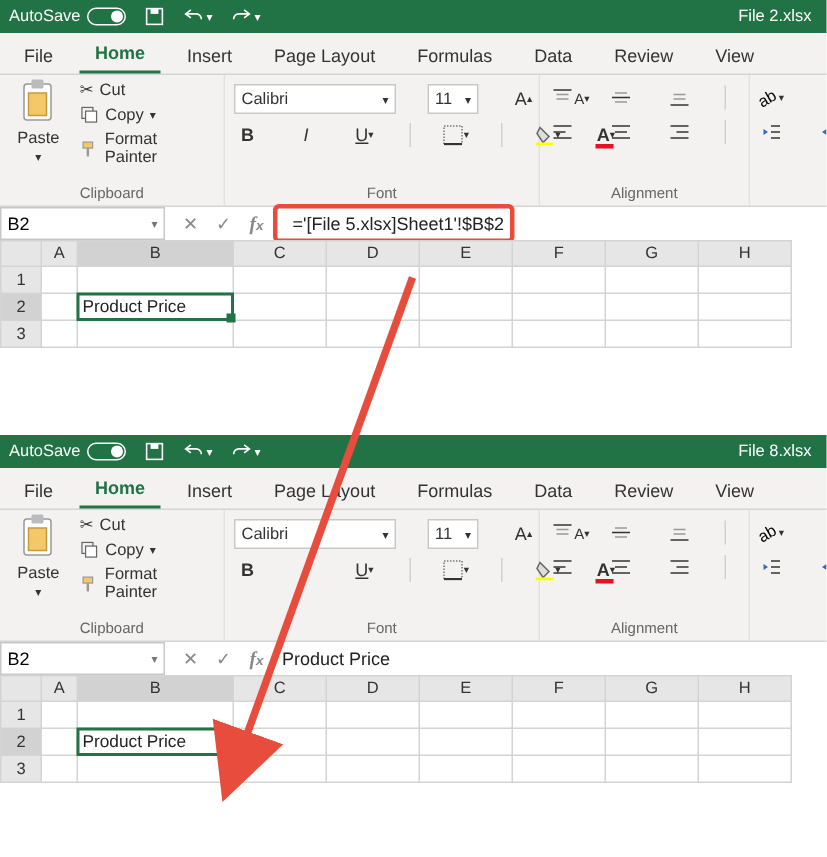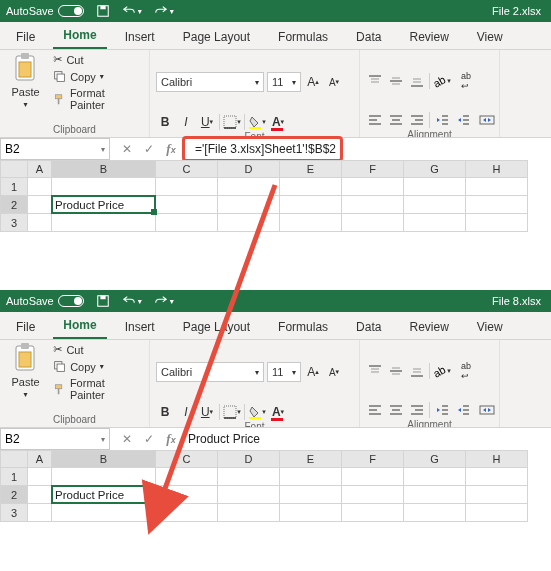--- a/index.html
+++ b/index.html
@@ -21,21 +21,21 @@
   .tab.active { color: #217346; border-bottom: 2px solid #217346; font-weight: 600; }
 
   .ribbon { background: #f3f2f1; height: 88px; display: flex; border-bottom: 1px solid #d4d4d4; font-size: 11px; color: #333; overflow: hidden; }
   .rgrp { display: flex; flex-direction: column; padding: 2px 6px 0; height: 100%; border-right: 1px solid #e1e1e1; }
   .rgrp-body { flex: 1; display: flex; align-items: flex-start; gap: 6px; }
   .rgrp-label { text-align: center; font-size: 10px; color: #666; padding-bottom: 2px; }
   .paste-big { display: flex; flex-direction: column; align-items: center; width: 40px; gap: 2px; text-align: right; }
   .mini-stack { display: flex; flex-direction: column; gap: 2px; }
   .mini-btn { display: flex; align-items: center; gap: 4px; font-size: 11px; padding: 1px 2px; }
   .fontbox { border: 1px solid #c8c8c8; background: #fff; height: 20px; font-size: 11px; display: flex; align-items: center; padding: 0 4px; }
-  .row { display: flex; gap: 3px; align-items: center; margin-top: 16px; }
+  .row { display: flex; gap: 21px; align-items: center; }
   .icn { width: 18px; height: 18px; display: flex; align-items: center; justify-content: center; font-size: 12px; color: #333; }
   .sep { width: 1px; height: 16px; background: #d0d0d0; }
 
   .fbar { height: 22px; background: #fff; display: flex; align-items: center; font-size: 12px; }
   .namebox { width: 110px; height: 22px; border: 1px solid #c8c8c8; display: flex; align-items: center; justify-content: space-between; padding: 0 4px; margin-right: 6px; }
   .fbtn { width: 22px; text-align: center; color: #888; }
   .fx { font-style: italic; font-family: "Times New Roman", serif; font-size: 13px; font-weight: bold; }
   .fbar-val { flex: 1; padding-left: 6px; color: #222; }
   .fbar-box { border: 3px solid #e74c3c; border-radius: 4px; padding: 0 4px; height: 26px; display: flex; align-items: center; margin-top:-2px; margin-bottom:-2px; position:relative; top:0;}
 
@@ -278,21 +278,21 @@
 
   <div class="fbar">
     <div class="namebox">
         <span>B2</span>
         <span style="font-size:8px;color:#777">▾</span>
       </div>
     <div class="fbtn">✕</div>
     <div class="fbtn">✓</div>
     <div class="fbtn fx">f<span style="font-size:9px">x</span></div>
     <div class="fbar-box">
-      <div class="fbar-val">='[File 3.xlsx]Sheet1'!$B$2</div>
+      <div class="fbar-val">='[File 5.xlsx]Sheet1'!$B$2</div>
     </div>
   </div>
 
   <div class="grid">
     <div class="hdr-row">
       <div class="corner"></div>
       <div class="colhdr cA">A</div>
       <div class="colhdr cB sel">B</div>
       <div class="colhdr cO">C</div>
       <div class="colhdr cO">D</div>

